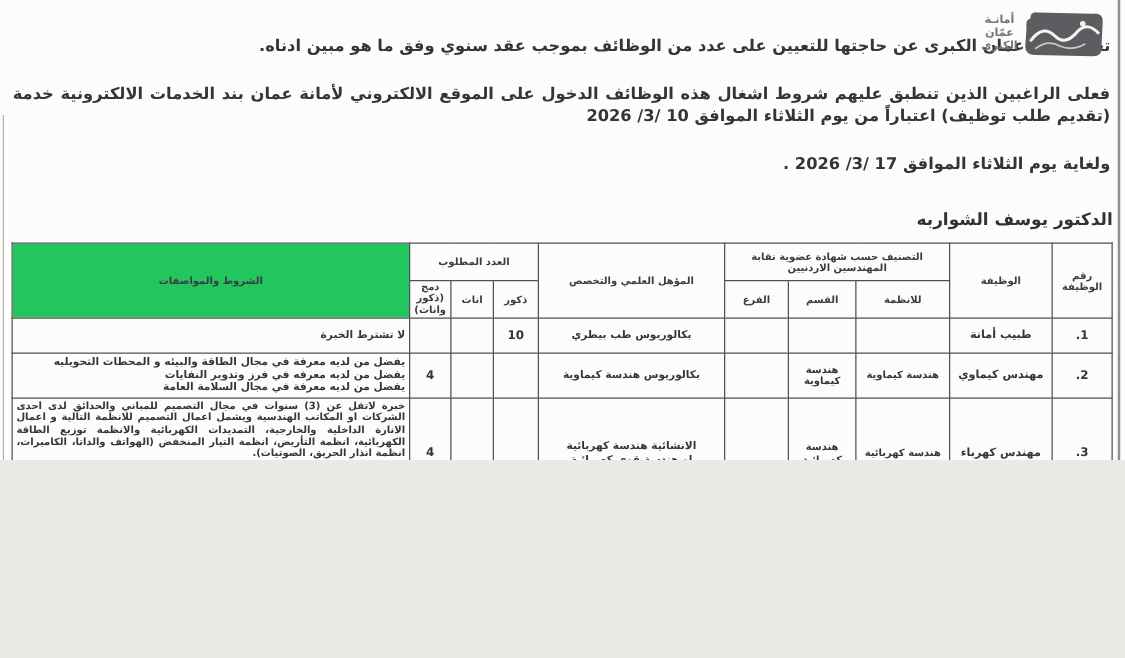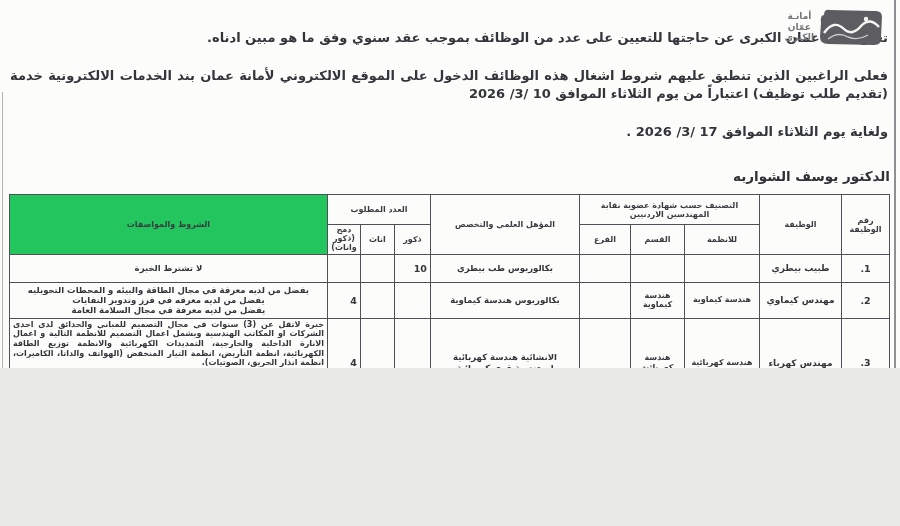--- a/index.html
+++ b/index.html
@@ -76,23 +76,23 @@
   tr.h2 { height:24px; }
   tr.r1 { height:28px; }
   tr.r2 { height:36px; }
   tr.r3 { height:80px; }
   tr.r4 { height:78px; }
   td.num  { font-size:9.5px; text-align:center; }
   td.job  { font-size:9px;  text-align:center; }
   td.cls  { font-size:8px;  text-align:center; line-height:1.2; }
   td.qual { font-size:8.5px; text-align:center; white-space:pre-line; line-height:1.3; }
   td.qual.list { text-align:right; padding-right:14px; }
-  td.cnt  { font-size:9.5px; text-align:right; }
+  td.cnt  { font-size:9.5px; text-align:center; }
   td.cond { font-size:8px; white-space:pre-line; line-height:1.2; padding:2px 5px; }
-  td.cond.center { text-align:center; font-size:8.5px; }
+  td.cond.center { font-size:8.5px; }
   td.cond.just   { text-align:justify; }
   td.cond.rightal{ text-align:right; }
 </style>
 </head>
 <body>
 
 <div class="page">
 
   <div class="logo">
     <svg class="logo-mark" viewBox="0 0 66 40" xmlns="http://www.w3.org/2000/svg">
@@ -145,21 +145,21 @@
       <th>الفرع</th>
       <th>ذكور</th>
       <th>اناث</th>
       <th class="tiny">دمج
 (ذكور
 واناث)</th>
     </tr>
 
     <tr class="r1">
       <td class="num">1.</td>
-      <td class="job">طبيب بيطري</td>
+      <td class="job">طبيب أمانة</td>
       <td class="cls"></td>
       <td class="cls"></td>
       <td class="cls"></td>
       <td class="qual">بكالوريوس طب بيطري</td>
       <td class="cnt">10</td>
       <td class="cnt"></td>
       <td class="cnt"></td>
       <td class="cond center">لا تشترط الخبرة</td>
     </tr>
 

